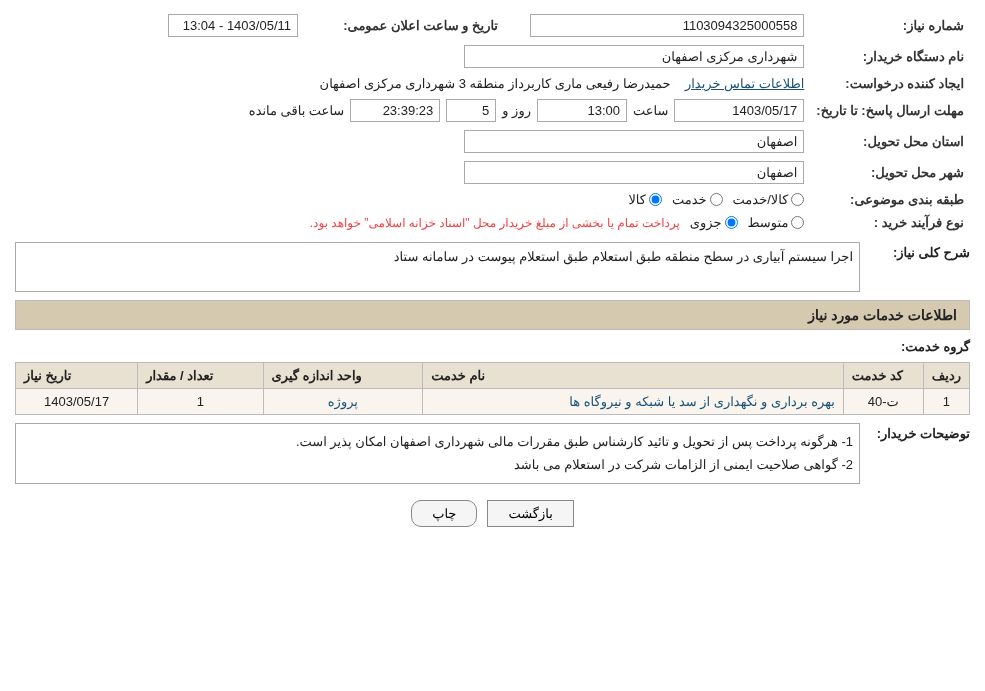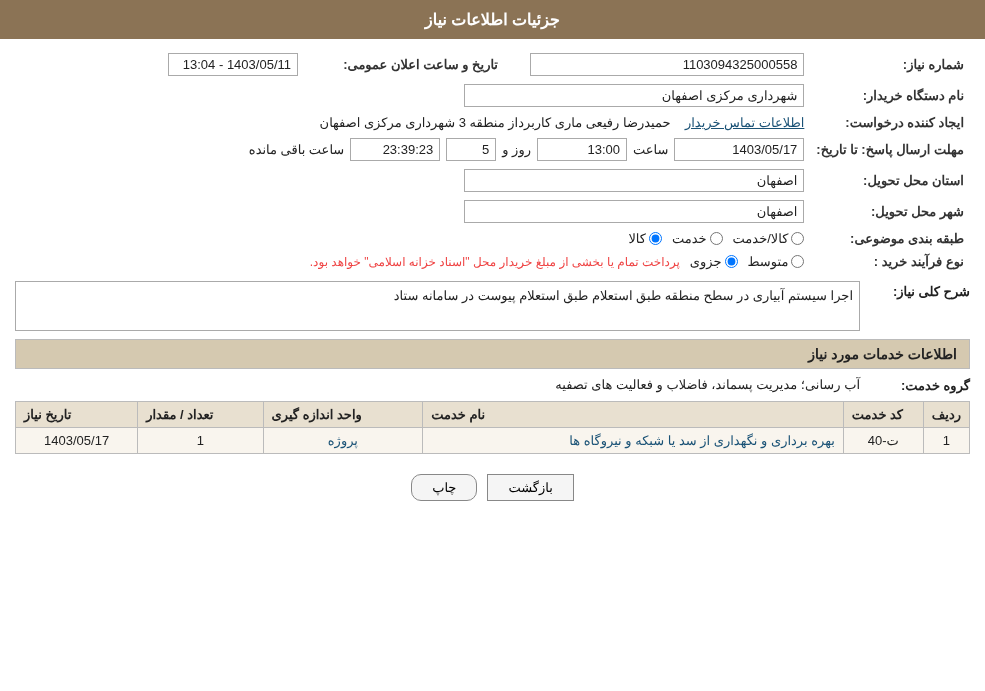--- a/index.html
+++ b/index.html
@@ -183,23 +183,20 @@
       width: 80px;
       text-align: center;
       margin-left: 28px;
     }
   </style>
 </head>
 <body>
 
 <div class="page-wrapper">
 
-  <div class="header-bar">
-    <span>جزئیات اطلاعات نیاز</span>
-  </div>
 
   <div class="content">
 
     <table class="info-table">
 
       <tbody>
           <tr>
         <td class="label-cell">شماره نیاز:</td>
         <td class="value-cell">
           <div class="input-box input-wide">1103094325000558</div>
@@ -299,23 +296,20 @@
       <div class="section-label">شرح کلی نیاز:</div>
       <div class="section-value">
         <div class="description-box">اجرا سیستم آبیاری در سطح منطقه طبق استعلام طبق استعلام پیوست در سامانه ستاد</div>
       </div>
     </div>
 
     <div class="section-header">اطلاعات خدمات مورد نیاز</div>
 
     <div class="section-row" style="margin-bottom:8px; align-items:center;">
       <div class="section-label">گروه خدمت:</div>
-      <div class="section-value">
-        <span>آب رسانی؛ مدیریت پسماند، فاضلاب و فعالیت های تصفیه</span>
-      </div>
     </div>
 
     <table class="service-table">
       <thead>
         <tr>
           <th class="col-number">ردیف</th>
           <th class="col-code">کد خدمت</th>
           <th>نام خدمت</th>
           <th>واحد اندازه گیری</th>
           <th>تعداد / مقدار</th>
@@ -327,20 +321,29 @@
             <td class="col-number">1</td>
             <td class="col-code">ت-40</td>
             <td class="service-name" style="text-align:right;">بهره برداری و نگهداری از سد یا شبکه و نیروگاه ها</td>
             <td class="project-text">پروژه</td>
             <td>1</td>
             <td>1403/05/17</td>
           </tr>
         </tbody>
     </table>
 
+    <div class="section-row" style="margin-top:8px;">
+      <div class="section-label">توضیحات خریدار:</div>
+      <div class="section-value">
+        <div class="notes-box">
+          <div>1- هرگونه پرداخت پس از تحویل و تائید کارشناس طبق مقررات مالی شهرداری اصفهان امکان پذیر است.</div>
+          <div>2- گواهی صلاحیت ایمنی از الزامات شرکت در استعلام می باشد</div>
+        </div>
+      </div>
+    </div>
 
     <div class="bottom-buttons">
       <button class="btn btn-back">بازگشت</button>
       <button class="btn btn-print">چاپ</button>
     </div>
 
   </div>
 </div>
 
 </body></html>

